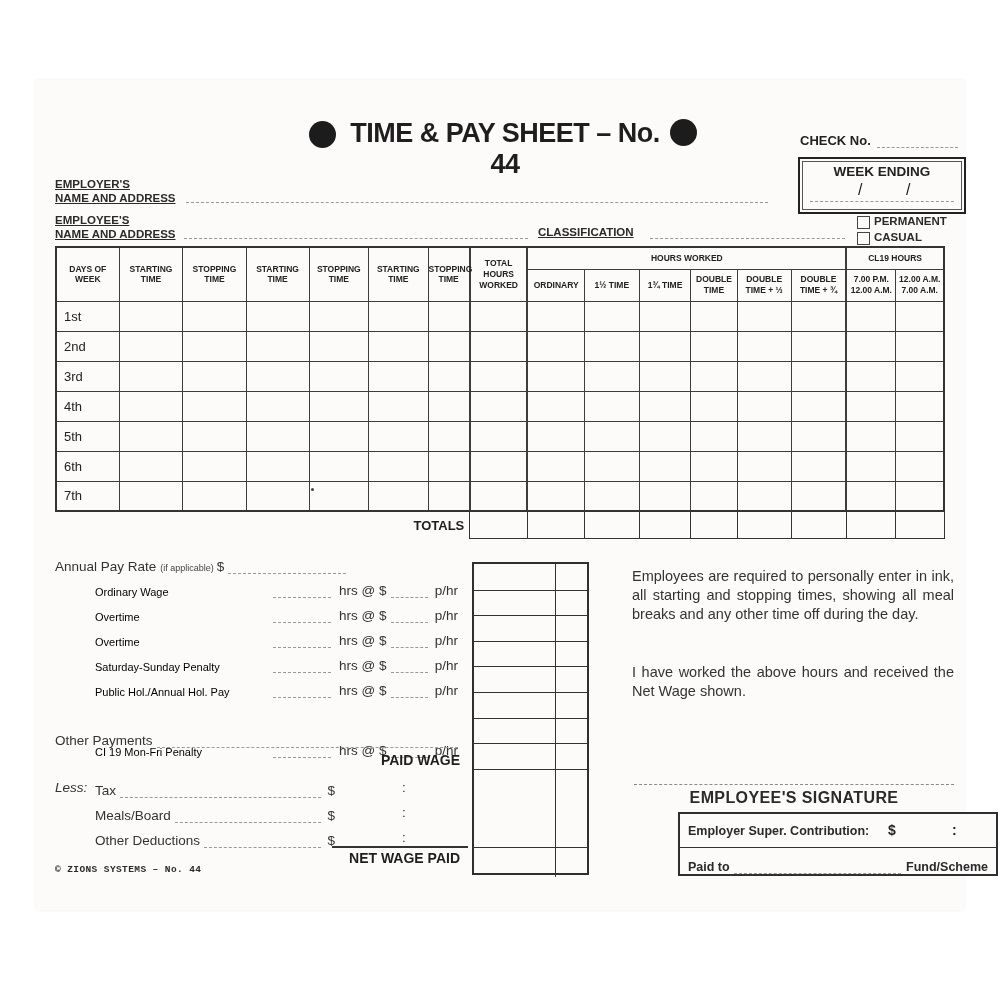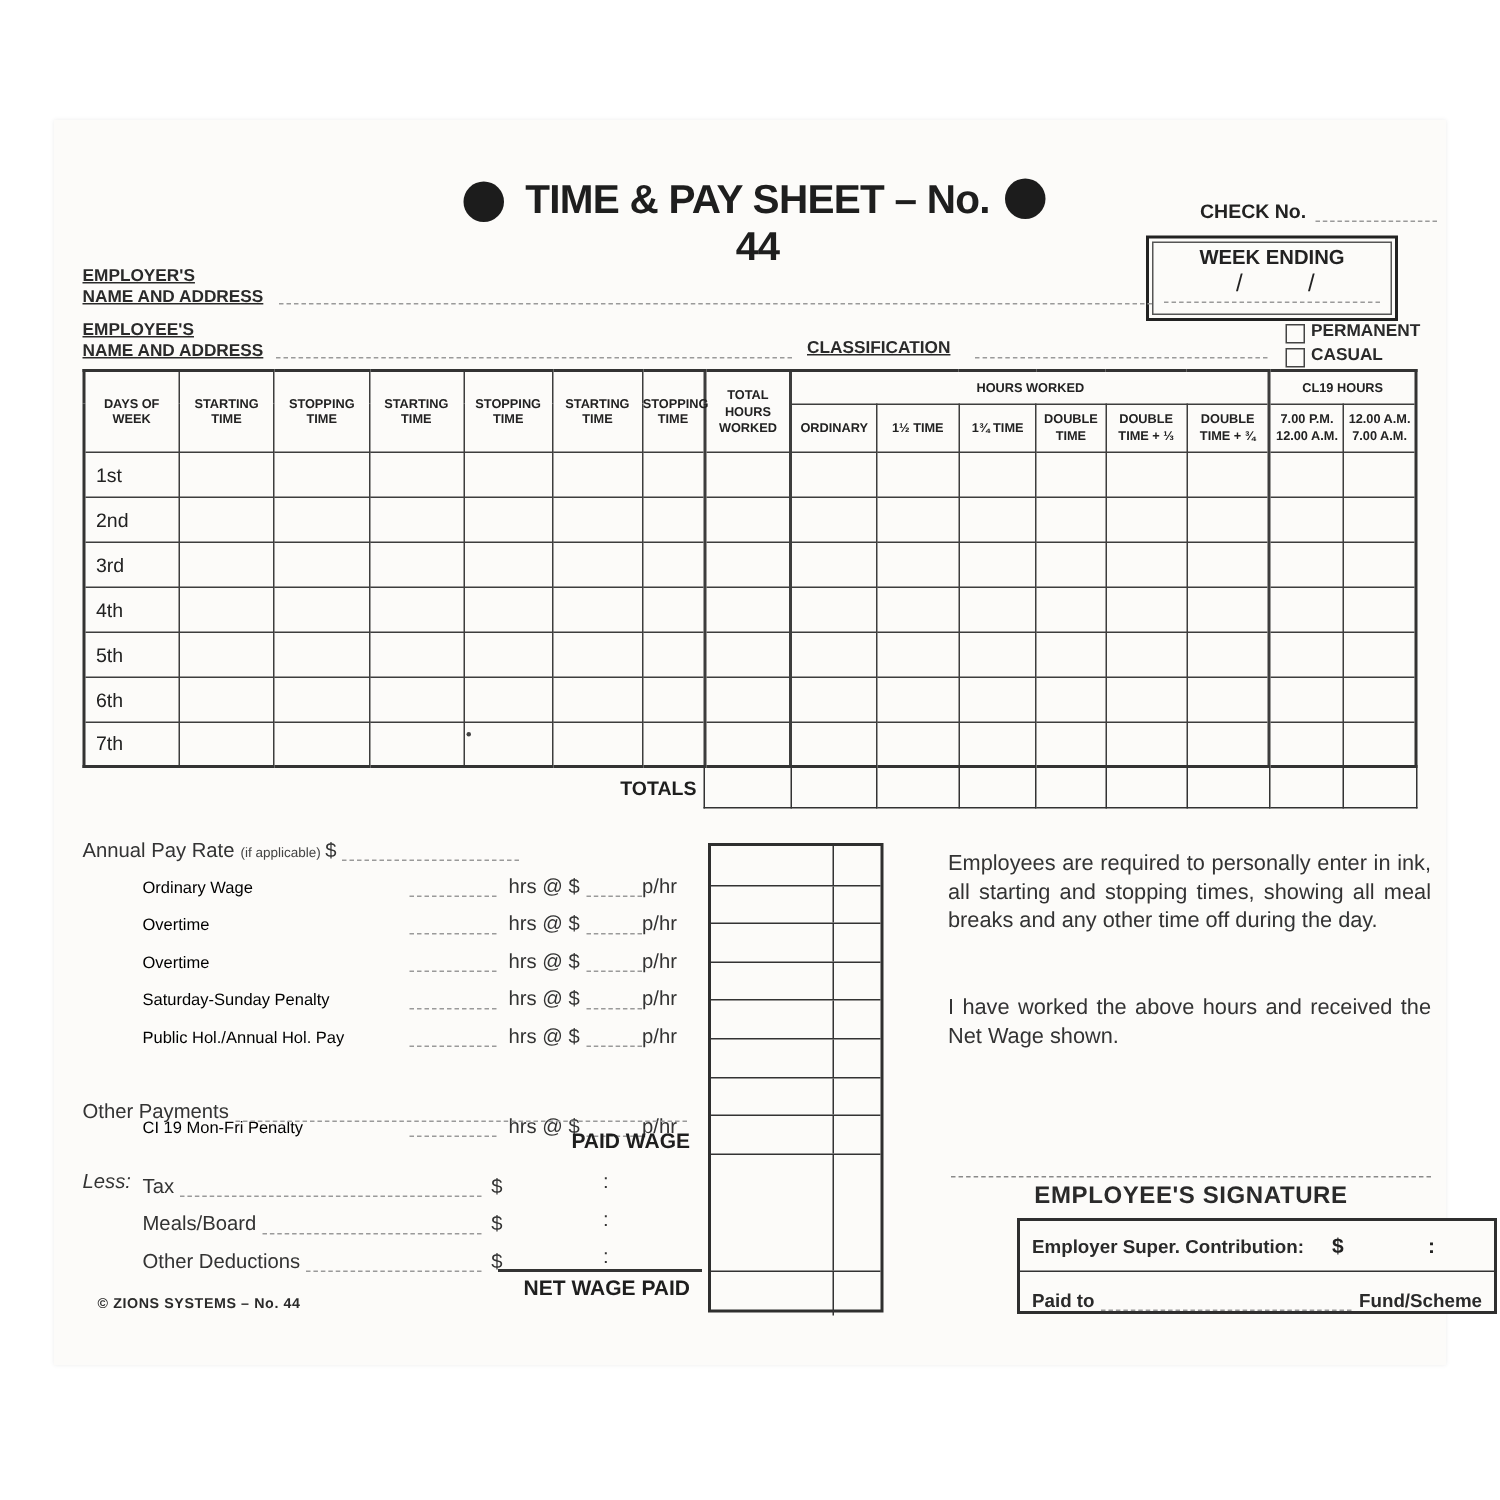--- a/index.html
+++ b/index.html
@@ -40,21 +40,21 @@
   #sheet-table tr.totals-row td{border:none;}
   #sheet-table tr.totals-row td.tbox{border:1.6px solid #333;}
   #sheet-table td.tlabel{font-size:13px;font-weight:bold;text-align:right;padding-right:5px;color:#1e1e1e;}
   .strong{border-left-width:2px !important;}
   
   .wage-row{position:absolute;left:55px;width:403px;display:flex;align-items:flex-end;height:18px;}
   .wlabel{flex:0 0 178px;font-size:11px;color:#000000;margin-left:40px;}
   .hrsblank{flex:0 0 58px;margin-right:8px;}
   .wmid{flex:0 0 52px;font-size:13.5px;color:#333;}
   .rateblank{flex:1 1 auto;}
-  .wend{flex:0 0 30px;font-size:13.5px;color:#333;}
+  .wend{flex:0 0 30px;font-size:13.5px;color:#333;text-align:right;}
   .ded-row{position:absolute;display:flex;align-items:flex-end;height:18px;}
   .dlabel{font-size:13.5px;color:#333;flex:0 0 auto;padding-right:4px;}
   .dfill{flex:1 1 auto;}
   .ddollar{flex:0 0 14px;font-size:13.5px;color:#333;text-align:right;}
   .colon{position:absolute;font-size:13.5px;color:#333;}
   
   #midgrid{border:2px solid #2f2f2f;background:#fcfbf9;}
   .g-row{display:flex;height:25.6px;box-sizing:border-box;border-top:1.4px solid #333;}
   .g-row.first{border-top:none;}
   .g-row.tall{height:78px;}
@@ -78,21 +78,21 @@
 <div id="canvas">
   <div id="paper"></div>
 
   <div class="abs dot" style="left:309px;top:121px;"></div>
   <div class="abs" id="title" style="left:340px;top:118px;width:330px;text-align:center;">TIME &amp; PAY SHEET – No. 44</div>
   <div class="abs dot" style="left:670px;top:119px;"></div>
 
   <span class="abs b" style="left:800px;top:133px;font-size:13px;color:#222;">CHECK No.</span>
   <div class="abs dashline" style="left:877px;top:133px;width:81px;height:14px;"></div>
 
-  <div class="abs" id="weekbox" style="left:764px;top:157px;width:164px;height:53px;">
+  <div class="abs" id="weekbox" style="left:798px;top:157px;width:164px;height:53px;">
     <div class="inner"></div>
     <div class="abs b" style="left:0;top:5px;width:100%;text-align:center;font-size:13.5px;color:#222;">WEEK ENDING</div>
     <div class="abs dashline" style="left:10px;top:24px;width:144px;height:18px;"></div>
     <span class="abs" style="left:58px;top:22px;font-size:16px;color:#222;">/</span>
     <span class="abs" style="left:106px;top:22px;font-size:16px;color:#222;">/</span>
   </div>
 
   <div class="abs lab2 pre" style="left:55px;top:178px;">EMPLOYER'S
 NAME AND ADDRESS</div>
   <div class="abs dashline" style="left:186px;top:188px;width:582px;height:14px;"></div>
@@ -446,14 +446,14 @@
       <span class="abs b" style="left:208px;top:8px;font-size:14px;color:#222;">$</span>
       <span class="abs b" style="left:272px;top:8px;font-size:14px;color:#222;">:</span>
     </div>
     <div class="row2">
       <span class="sbtext" style="padding-right:4px;">Paid to</span>
       <span class="dashline" style="flex:1 1 auto;height:4px;"></span>
       <span class="sbtext" style="padding-left:5px;">Fund/Scheme</span>
     </div>
   </div>
 
-  <div class="abs" id="footer" style="left:65px;top:864px;">© ZIONS SYSTEMS – No. 44</div>
+  <div class="abs" id="footer" style="left:55px;top:864px;font-family:Liberation Mono, monospace;">© ZIONS SYSTEMS – No. 44</div>
 </div>
 
 </body></html>

